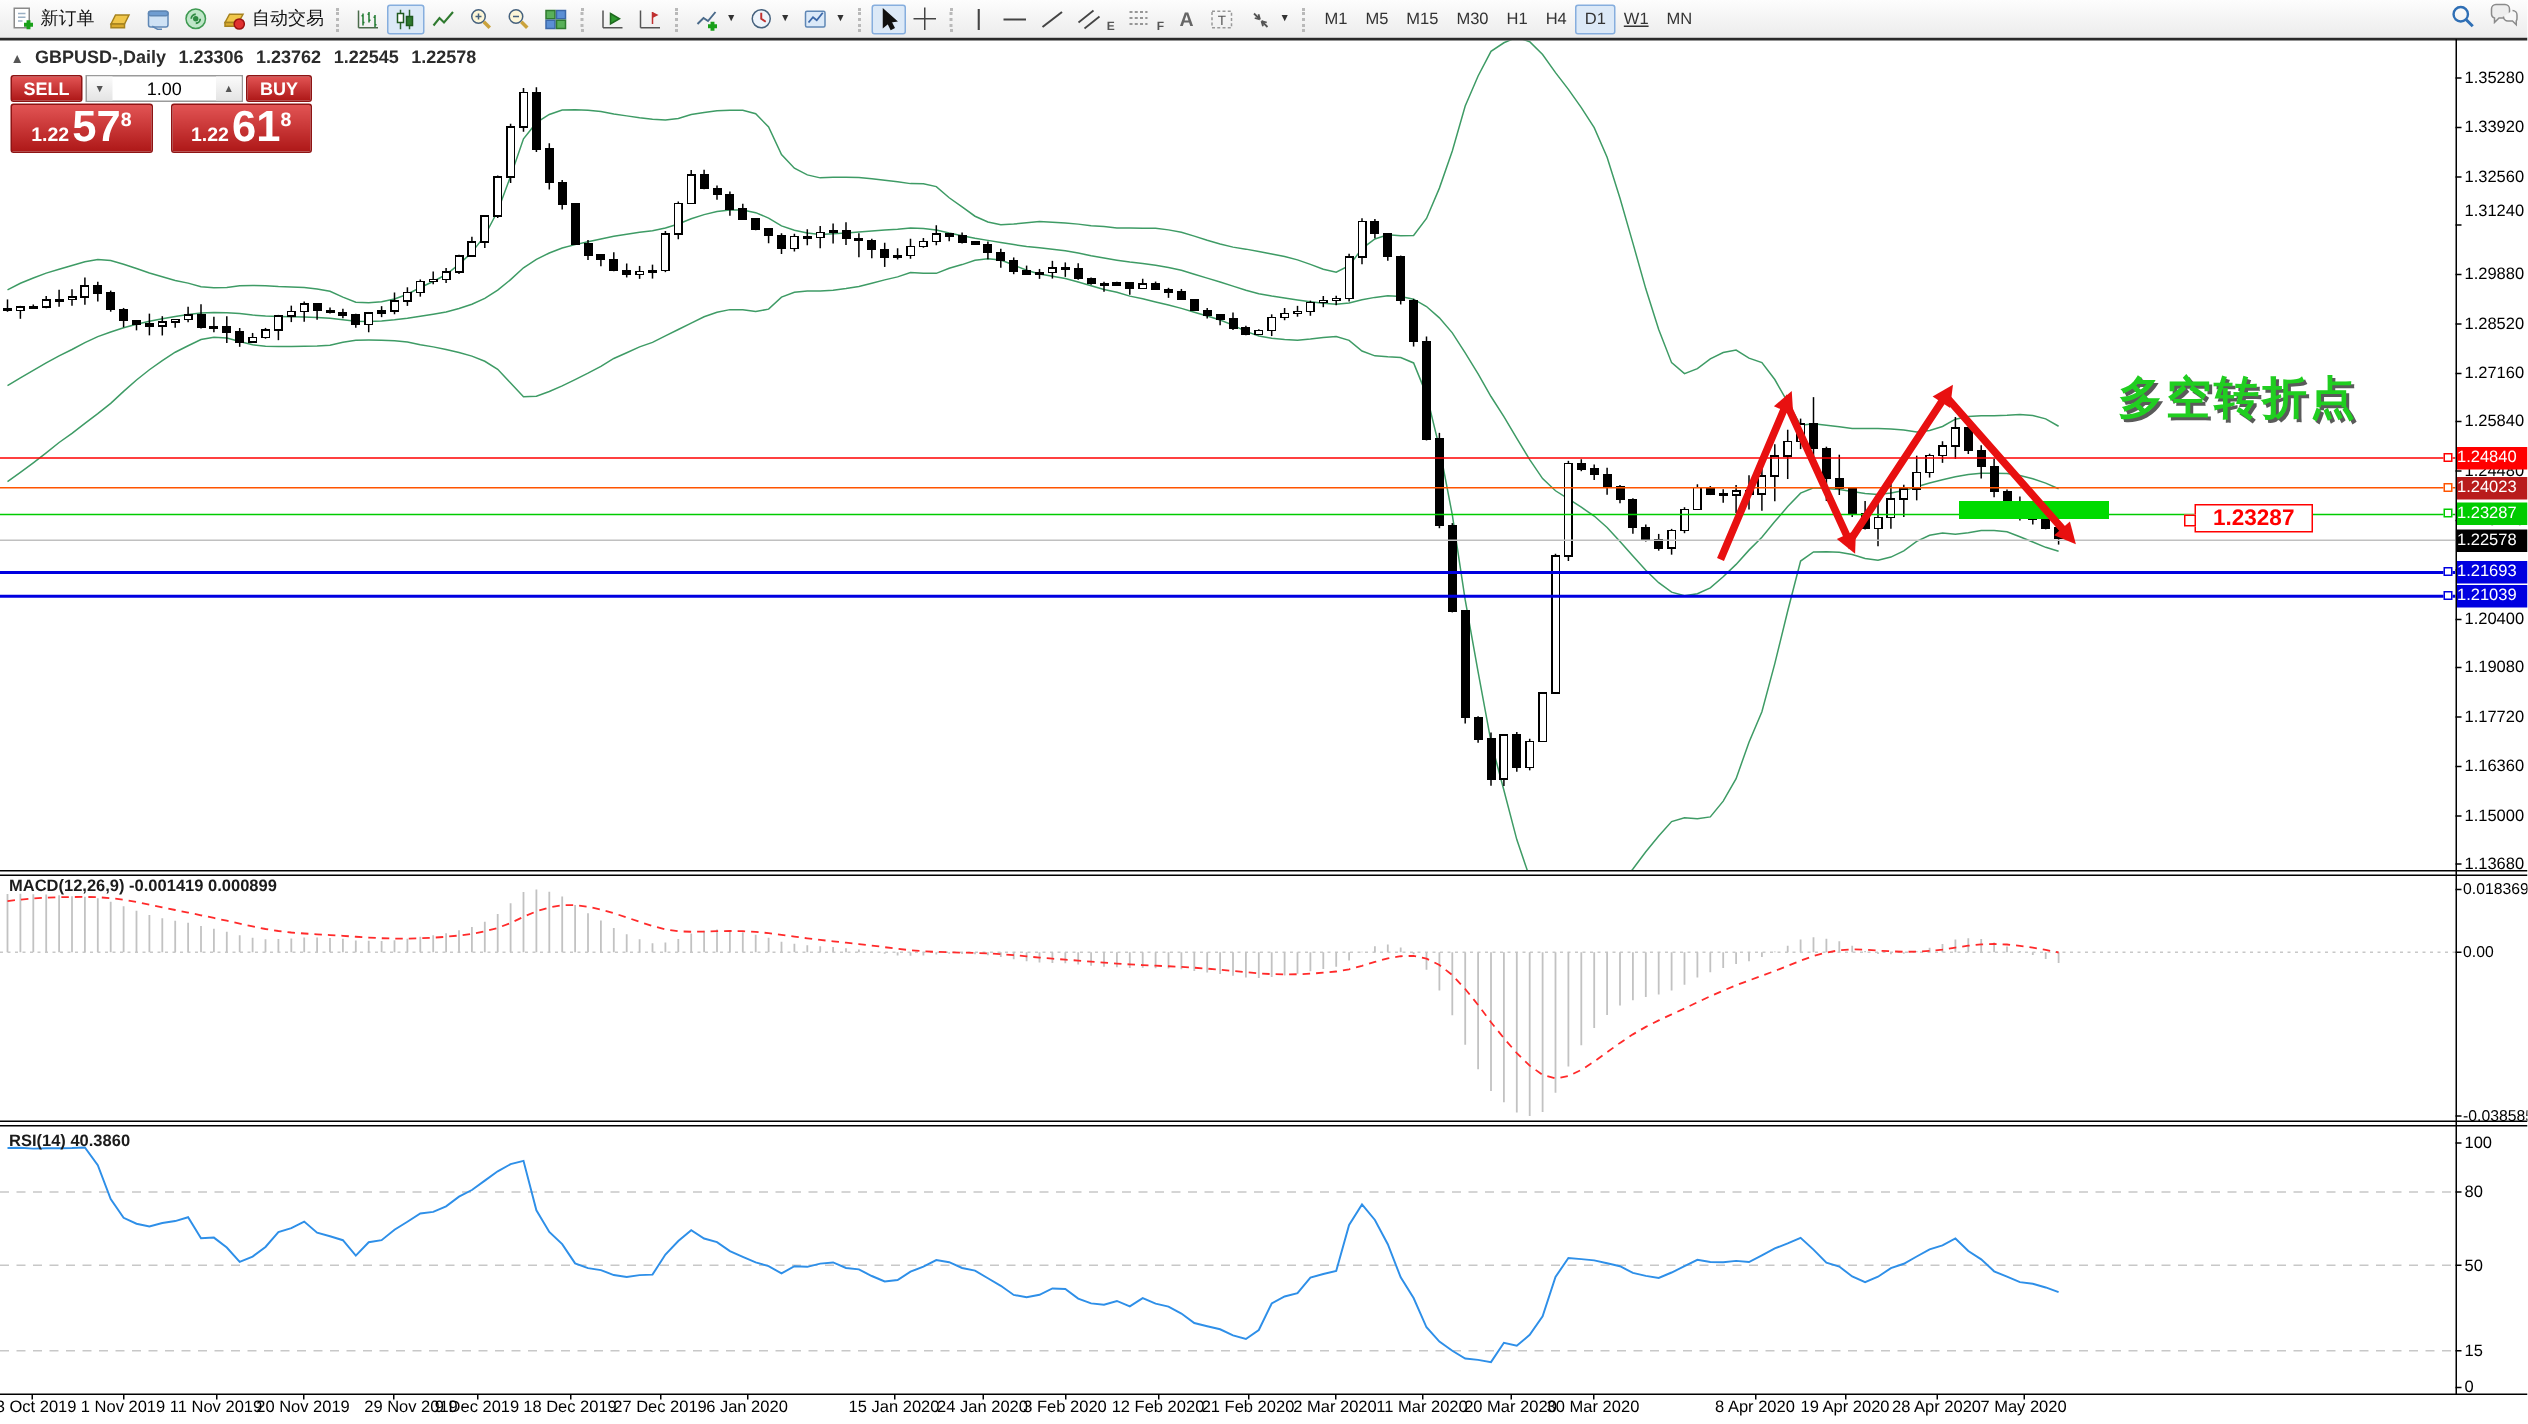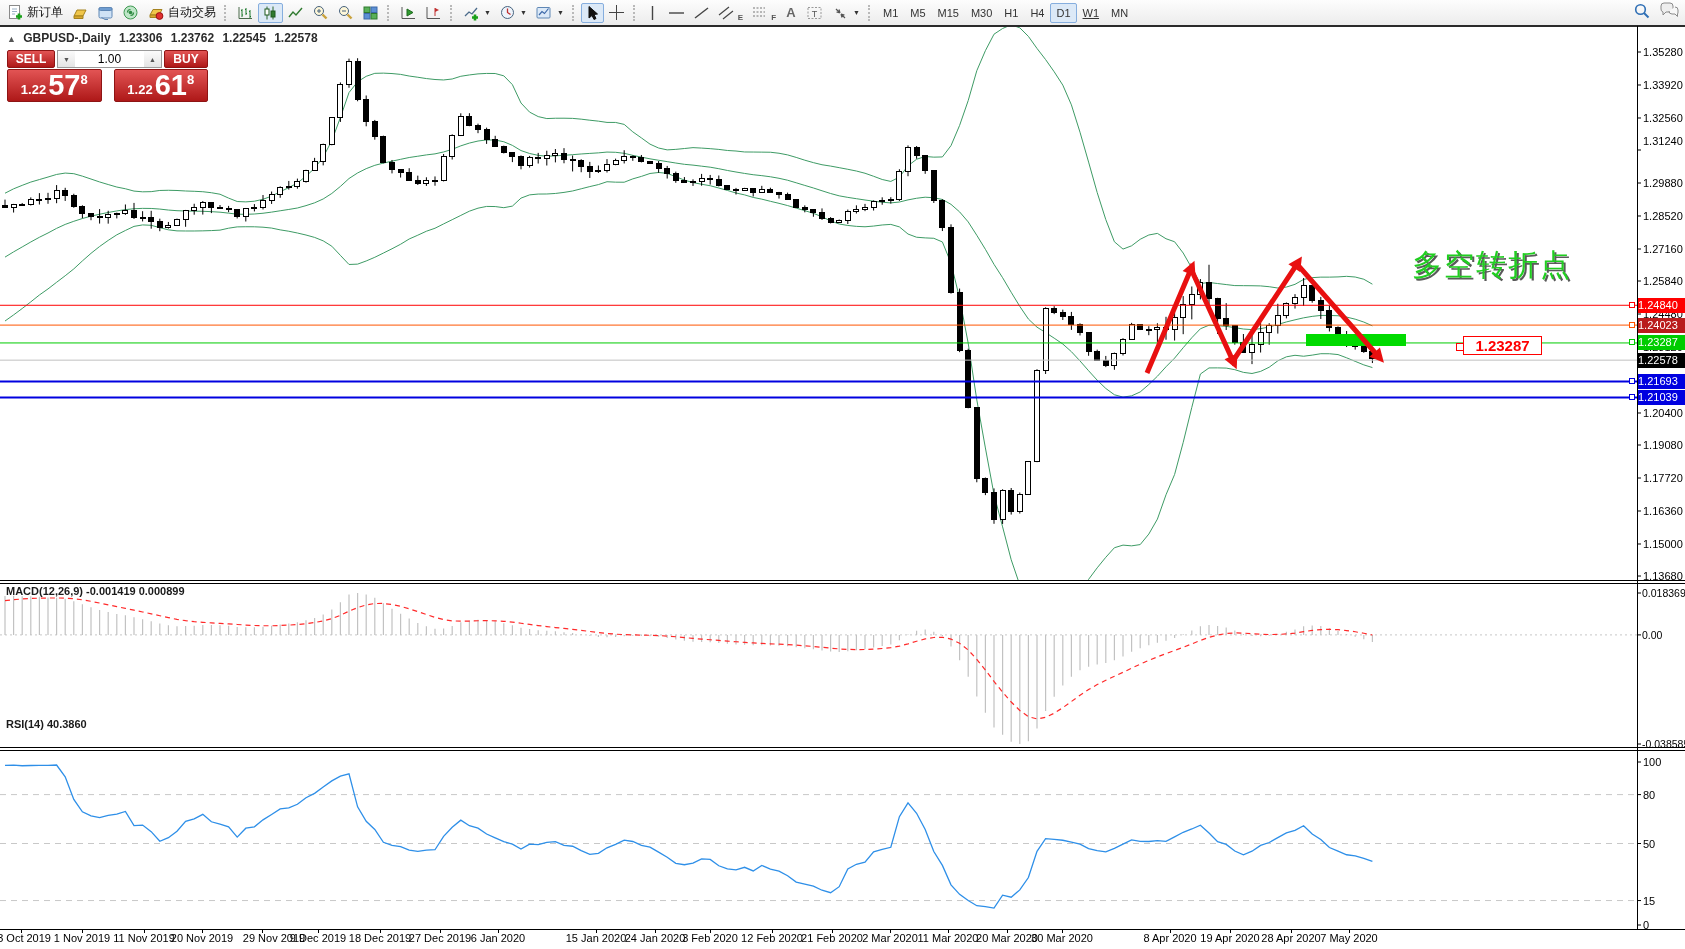--- a/index.html
+++ b/index.html
@@ -46,21 +46,21 @@
   #vol-value{flex:1;text-align:center;font-size:12px;line-height:16px;color:#000}
   .tp-prices{display:flex;gap:12px}
   .bigprice{width:99px;height:33px;background:linear-gradient(var(--panel-red-top),var(--panel-red-bottom));
     border:1px solid #8e1414;border-radius:2px;color:#fff;display:flex;align-items:flex-end;justify-content:center;
     padding-bottom:1px;box-sizing:border-box}
   .bp-small{font-size:13px;font-weight:bold;margin:0 2px 3px 0}
   .bp-big{font-size:29px;font-weight:bold;line-height:29px}
   .bp-sup{font-size:13px;font-weight:bold;align-self:flex-start;margin-top:2px}
 
   
-  #annotation{position:absolute;left:1412px;top:245px;font-size:30px;font-weight:normal;letter-spacing:2px;
+  #annotation{position:absolute;left:1412px;top:245px;font-size:30px;font-weight:bold;letter-spacing:2px;
     color:var(--annotation-green);text-shadow:2px 2px 0 #5a5a5a;z-index:15;white-space:nowrap}
   #price-tag{position:absolute;left:1463px;top:336px;width:79px;height:19px;box-sizing:border-box;
     border:1px solid #ff0000;background:#fff;color:#ff0000;font-size:15px;font-weight:bold;text-align:center;
     line-height:17px;z-index:15}
   #price-tag-handle{position:absolute;left:1456px;top:343px;width:6px;height:6px;background:#fff;border:1px solid #ff0000;z-index:15}
 
   
   .micon{display:inline-block}
 </style>
 </head>
@@ -693,21 +693,21 @@
     <div class="datelabel" style="left: 832px; top: 932px;">21 Feb 2020</div>
     <div class="datelabel" style="left: 890px; top: 932px;">2 Mar 2020</div>
     <div class="datelabel" style="left: 948px; top: 932px;">11 Mar 2020</div>
     <div class="datelabel" style="left: 1007px; top: 932px;">20 Mar 2020</div>
     <div class="datelabel" style="left: 1062px; top: 932px;">30 Mar 2020</div>
     <div class="datelabel" style="left: 1170px; top: 932px;">8 Apr 2020</div>
     <div class="datelabel" style="left: 1230px; top: 932px;">19 Apr 2020</div>
     <div class="datelabel" style="left: 1291px; top: 932px;">28 Apr 2020</div>
     <div class="datelabel" style="left: 1349px; top: 932px;">7 May 2020</div>
     <div class="indlabel" style="left: 6px; top: 585px;">MACD(12,26,9) -0.001419 0.000899</div>
-    <div class="indlabel" style="left: 6px; top: 718px;">RSI(14) 40.3860</div>
+    <div class="indlabel" style="left: 6px; top: 755px;">RSI(14) 40.3860</div>
   </div>
 
 <div id="toolbar">
   <div class="tbtn">
     <svg class="micon" width="17" height="17" viewBox="0 0 17 17">
         <rect x="2.5" y="1.5" width="10" height="13" fill="#fff" stroke="#8a8a8a"></rect>
         <path d="M5 5h5M5 7.5h5M5 10h3" stroke="#9ab0c4" stroke-width="1"></path>
         <path d="M12 9.5v6M9 12.5h6" stroke="#19a019" stroke-width="2.6"></path>
       </svg>
     <span class="tlabel">新订单</span>

